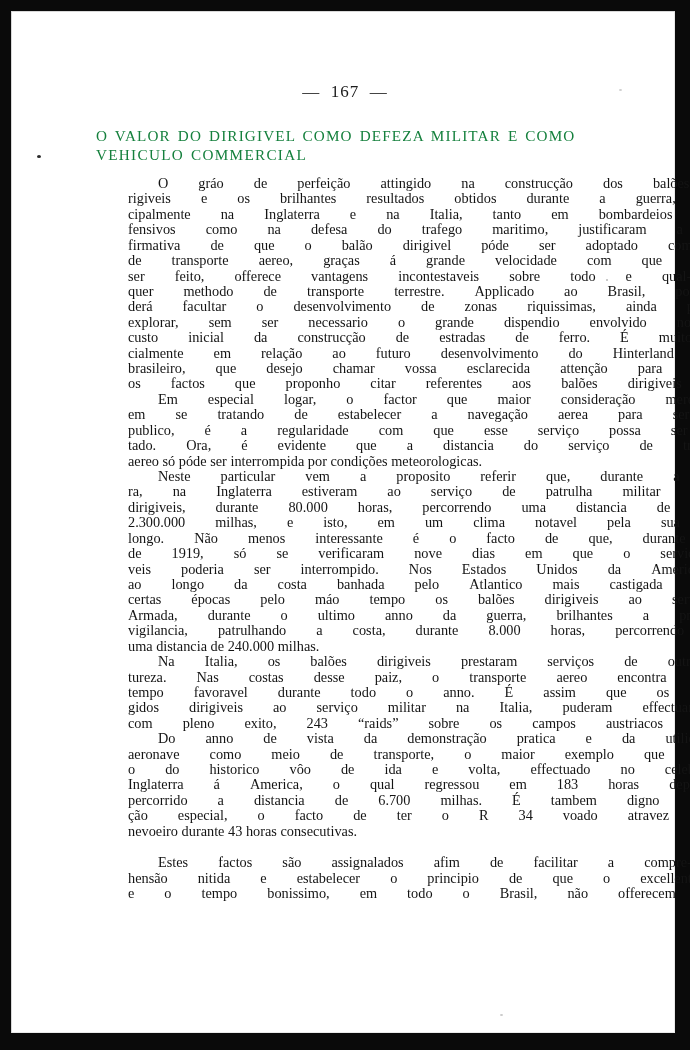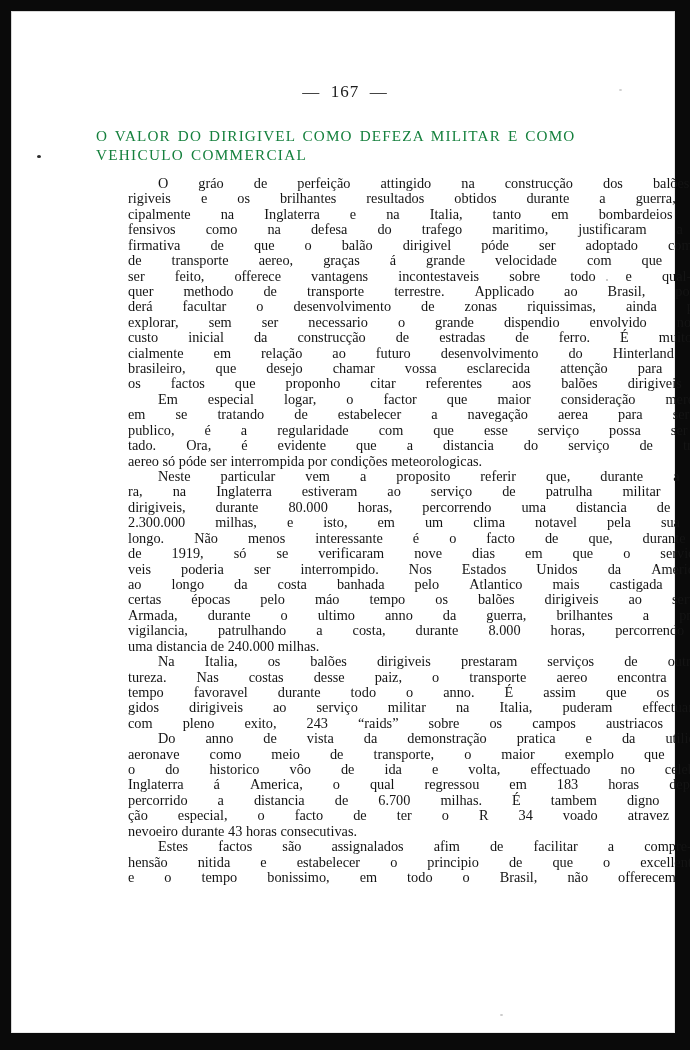--- a/index.html
+++ b/index.html
@@ -188,21 +188,21 @@
           <p class="para">
             <span class="ln-j" style="padding-left: 30px;"><span>Do</span><span>anno</span><span>de</span><span>vista</span><span>da</span><span>demonstração</span><span>pratica</span><span>e</span><span>da</span><span>utilidade</span></span>
             <span class="ln-j"><span>aeronave</span><span>como</span><span>meio</span><span>de</span><span>transporte,</span><span>o</span><span>maior</span><span>exemplo</span><span>que</span><span>temos</span></span>
             <span class="ln-j"><span>o</span><span>do</span><span>historico</span><span>vôo</span><span>de</span><span>ida</span><span>e</span><span>volta,</span><span>effectuado</span><span>no</span><span>celebre</span></span>
             <span class="ln-j"><span>Inglaterra</span><span>á</span><span>America,</span><span>o</span><span>qual</span><span>regressou</span><span>em</span><span>183</span><span>horas</span><span>depois</span></span>
             <span class="ln-j"><span>percorrido</span><span>a</span><span>distancia</span><span>de</span><span>6.700</span><span>milhas.</span><span>É</span><span>tambem</span><span>digno</span><span>de</span></span>
             <span class="ln-j"><span>ção</span><span>especial,</span><span>o</span><span>facto</span><span>de</span><span>ter</span><span>o</span><span>R</span><span>34</span><span>voado</span><span>atravez</span><span>de</span></span>
             <span class="ln">nevoeiro durante 43 horas consecutivas.</span>
           </p>
           <p class="para">
-            <span class="ln-j" style="padding-left: 30px;"><span>Estes</span><span>factos</span><span>são</span><span>assignalados</span><span>afim</span><span>de</span><span>facilitar</span><span>a</span><span>compre-</span></span>
+            <span class="ln-j" style="padding-left: 30px; margin-top: 16px;"><span>Estes</span><span>factos</span><span>são</span><span>assignalados</span><span>afim</span><span>de</span><span>facilitar</span><span>a</span><span>compre-</span></span>
             <span class="ln-j"><span>hensão</span><span>nitida</span><span>e</span><span>estabelecer</span><span>o</span><span>principio</span><span>de</span><span>que</span><span>o</span><span>excellente</span></span>
             <span class="ln-j"><span>e</span><span>o</span><span>tempo</span><span>bonissimo,</span><span>em</span><span>todo</span><span>o</span><span>Brasil,</span><span>não</span><span>offerecem</span><span>obstaculos</span></span>
           </p>
         </div>
 
     </div>
   </div>
 </div>
 
 </body></html>

